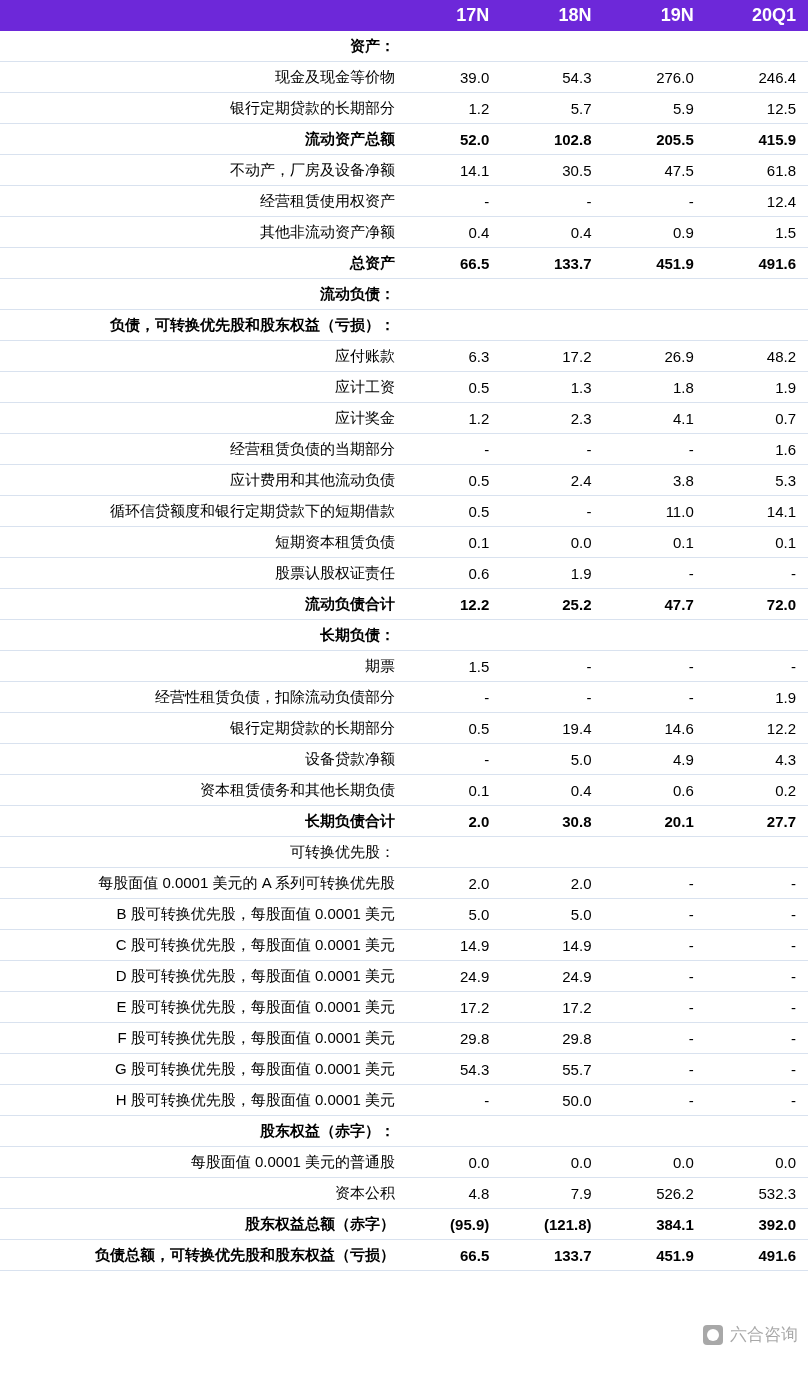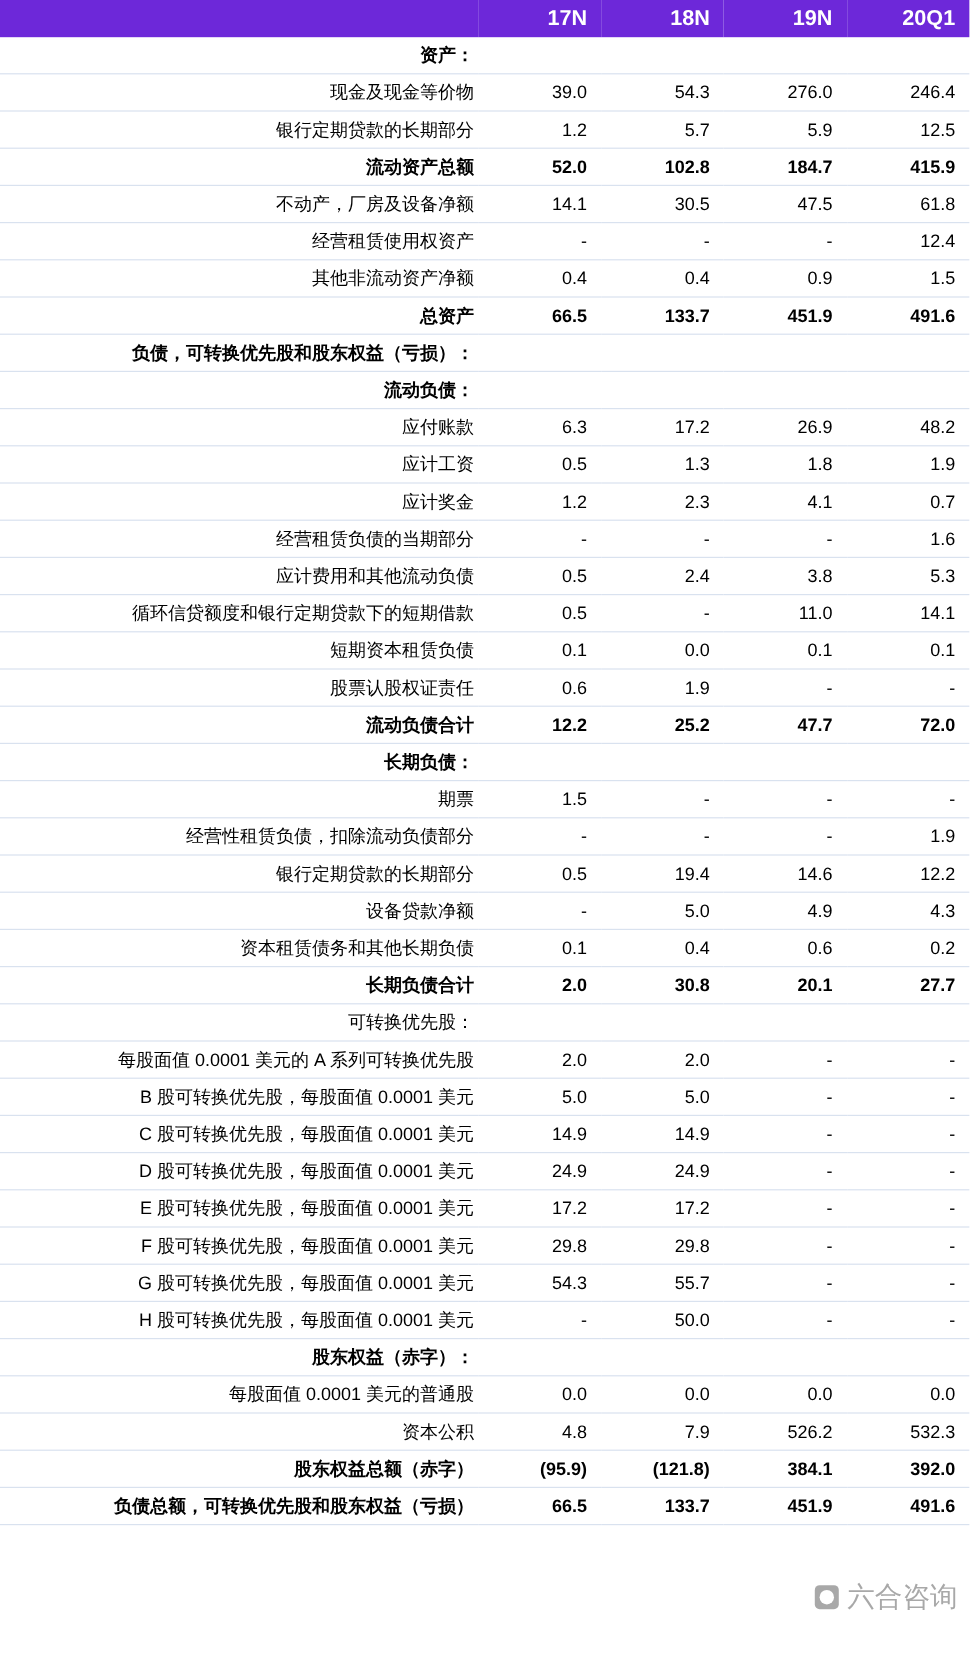--- a/index.html
+++ b/index.html
@@ -59,21 +59,21 @@
   tbody tr.section td { font-weight: bold; }
 
   .watermark {
     position: absolute;
     right: 10px;
     bottom: 36px;
     display: flex;
     align-items: center;
     gap: 7px;
     color: #9a9a9a;
-    font-size: 23px;
+    font-size: 17px;
     opacity: 0.85;
     pointer-events: none;
   }
   .watermark .wm-logo {
     width: 20px;
     height: 20px;
     border-radius: 4px;
     background: #9a9a9a;
     position: relative;
   }
@@ -125,21 +125,21 @@
         <td class="label">银行定期贷款的长期部分</td>
         <td class="val">1.2</td>
         <td class="val">5.7</td>
         <td class="val">5.9</td>
         <td class="val">12.5</td>
       </tr>
       <tr class="bold">
         <td class="label">流动资产总额</td>
         <td class="val">52.0</td>
         <td class="val">102.8</td>
-        <td class="val">184.7</td>
+        <td class="val">205.5</td>
         <td class="val">415.9</td>
       </tr>
       <tr class="indent">
         <td class="label">不动产，厂房及设备净额</td>
         <td class="val">14.1</td>
         <td class="val">30.5</td>
         <td class="val">47.5</td>
         <td class="val">61.8</td>
       </tr>
       <tr class="indent">
@@ -157,28 +157,28 @@
         <td class="val">1.5</td>
       </tr>
       <tr class="bold">
         <td class="label">总资产</td>
         <td class="val">66.5</td>
         <td class="val">133.7</td>
         <td class="val">451.9</td>
         <td class="val">491.6</td>
       </tr>
       <tr class="section">
+        <td class="label">流动负债：</td>
+        <td class="val"></td>
+        <td class="val"></td>
+        <td class="val"></td>
+        <td class="val"></td>
+      </tr>
+      <tr class="section">
         <td class="label">负债，可转换优先股和股东权益（亏损）：</td>
-        <td class="val"></td>
-        <td class="val"></td>
-        <td class="val"></td>
-        <td class="val"></td>
-      </tr>
-      <tr class="section">
-        <td class="label">流动负债：</td>
         <td class="val"></td>
         <td class="val"></td>
         <td class="val"></td>
         <td class="val"></td>
       </tr>
       <tr class="indent">
         <td class="label">应付账款</td>
         <td class="val">6.3</td>
         <td class="val">17.2</td>
         <td class="val">26.9</td>

